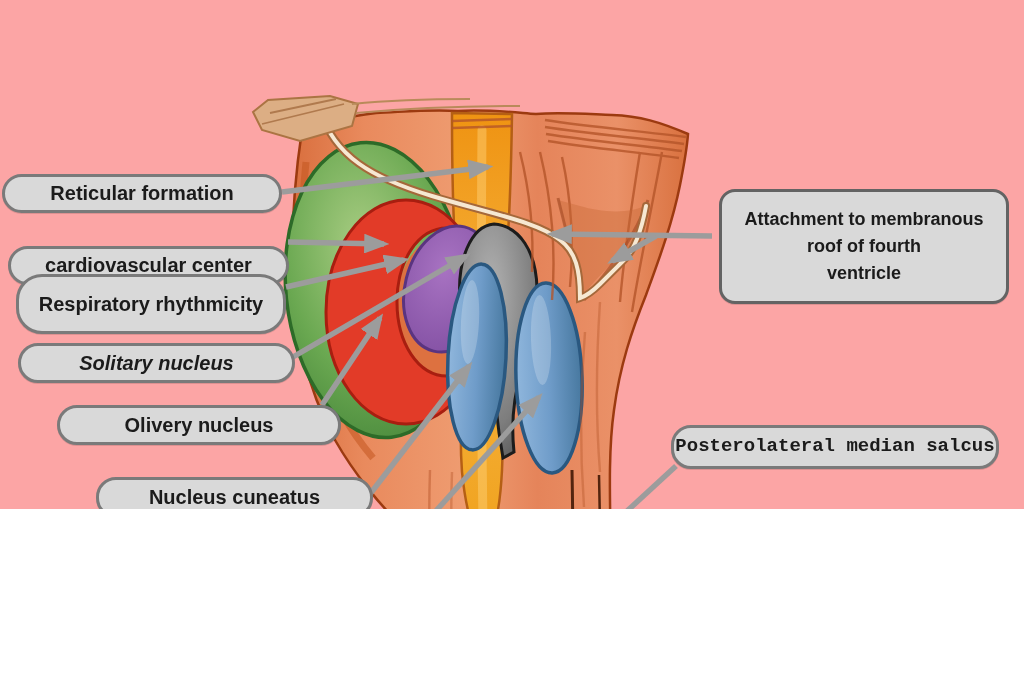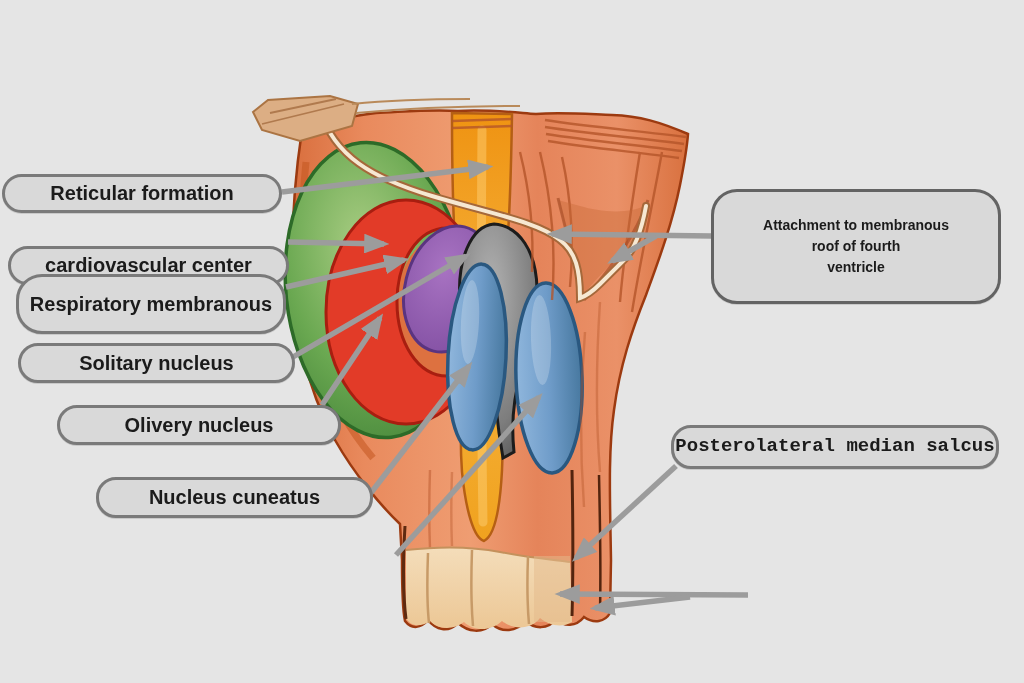--- a/index.html
+++ b/index.html
@@ -1,30 +1,30 @@
 <!DOCTYPE html>
 <html><head>
 <meta charset="utf-8">
 <style>
   html,body{margin:0;padding:0;background:#ffffff;}
   #stage{
-    position:relative;width:1024px;height:683px;overflow:hidden;
-    background:#e5e5e5;
+    position:relative;width:1024px;height:509px;overflow:hidden;
+    background:#fca5a5;
     font-family:"Liberation Sans","DejaVu Sans",sans-serif;
   }
   #art{position:absolute;left:0;top:0;}
   .callout{
     position:absolute;box-sizing:border-box;
     background:#d9d9d9;border:3px solid #7a7a7a;border-radius:20px;
     display:flex;align-items:center;justify-content:center;
     color:#1b1b1b;font-weight:bold;font-size:20px;text-align:center;
     line-height:1.25;box-shadow:0 1px 0 rgba(0,0,0,0.12);
   }
   .callout .stack span{display:block;}
-  .big{border-color:#636363;border-width:3px;border-radius:26px;font-size:14px;line-height:1.5;}
+  .big{border-color:#636363;border-width:3px;border-radius:16px;font-size:18px;line-height:1.5;margin-left:8px;}
 </style>
 </head>
 <body>
 
 <div id="stage">
 
   <svg id="art" width="1024" height="683" viewBox="0 0 1024 683">
     <defs>
       <linearGradient id="bodyGrad" x1="0" y1="0" x2="1" y2="0">
         <stop offset="0" stop-color="#d96f3e"></stop>
@@ -222,25 +222,25 @@
   <div class="callout" style="left:2px;top:174px;width:280px;height:39px;">
     <span>Reticular formation</span>
   </div>
 
   <div class="callout" style="left:8px;top:222px;width:281px;height:39px;margin-top:24px;">
     <span>cardiovascular center</span>
   </div>
 
   <div class="callout" style="left:16px;top:274px;width:270px;height:60px;border-radius:26px;">
     <span class="stack">
-      <span>Respiratory membranous</span>
+      <span>Respiratory rhythmicity</span>
     </span>
   </div>
 
-  <div class="callout" style="left:18px;top:343px;width:277px;height:40px;">
+  <div class="callout" style="left:18px;top:343px;width:277px;height:40px;font-style:italic;">
     <span>Solitary nucleus</span>
   </div>
 
   <div class="callout" style="left:57px;top:405px;width:284px;height:40px;">
     <span>Olivery nucleus</span>
   </div>
 
   <div class="callout" style="left:96px;top:477px;width:277px;height:41px;text-align:center;">
     <span>Nucleus cuneatus</span>
   </div>

